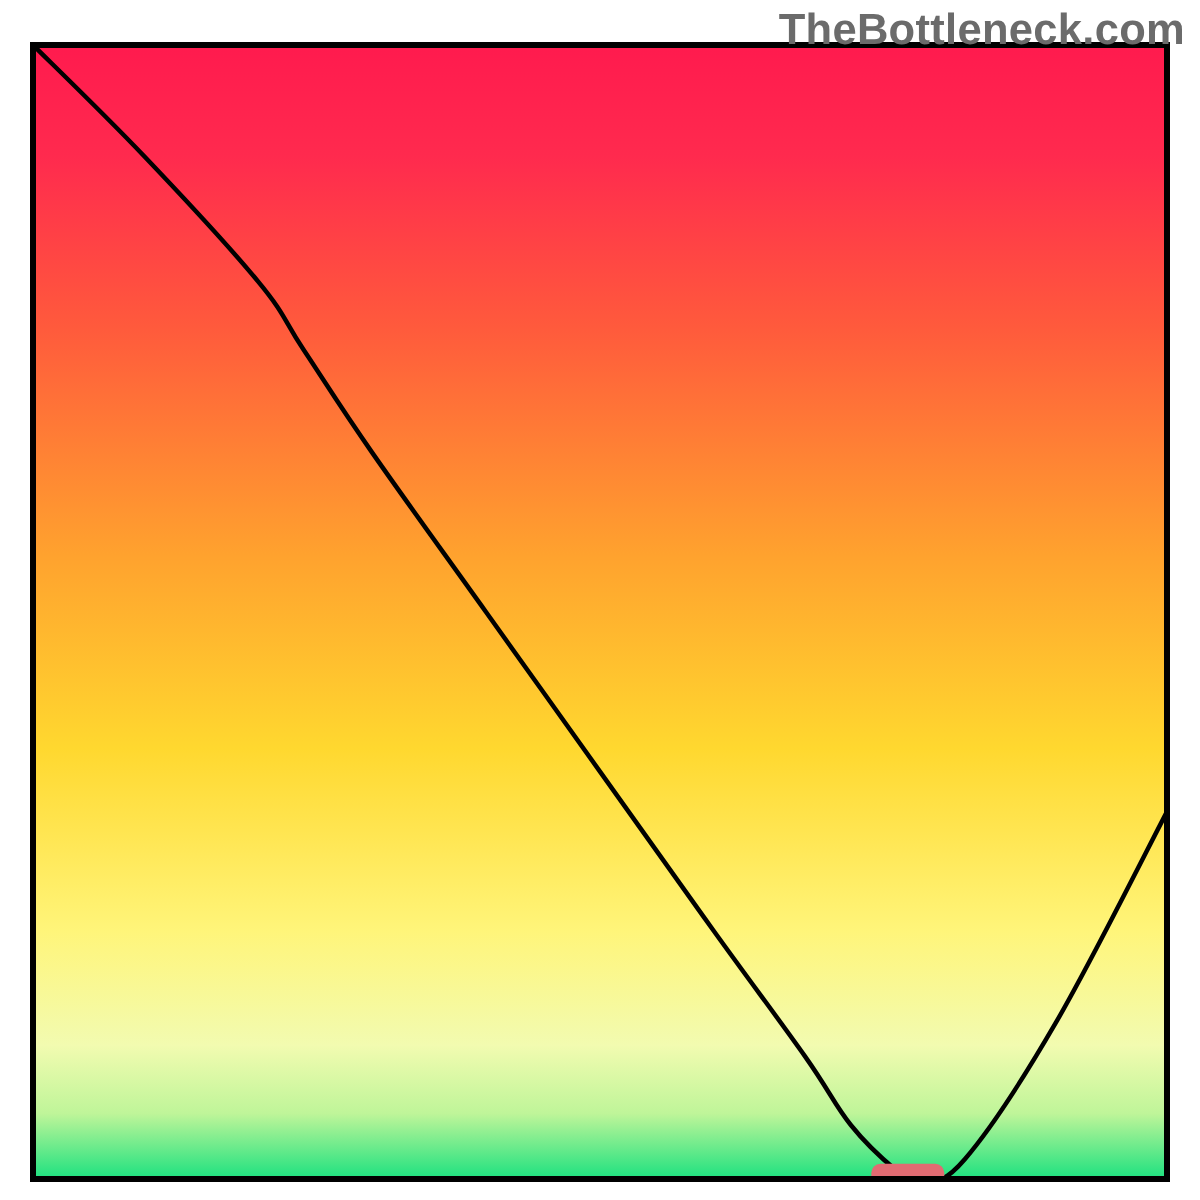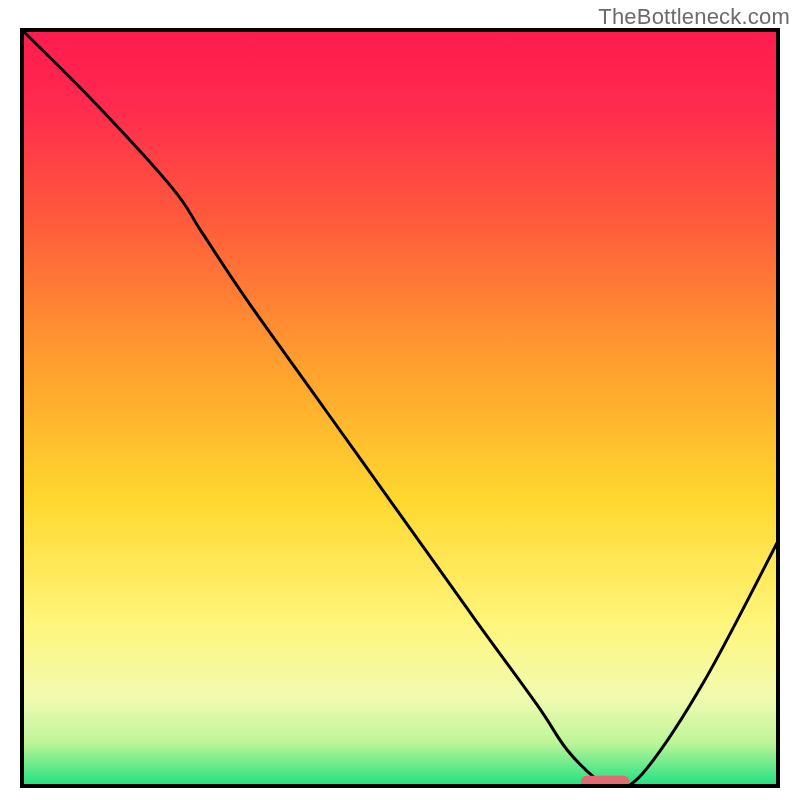--- a/index.html
+++ b/index.html
@@ -13,22 +13,22 @@
   }
   #wrap {
     position: relative;
     width: 800px;
     height: 800px;
   }
   #watermark {
     position: absolute;
     top: 4px;
     right: 10px;
-    font-size: 22px;
-    font-weight: 400;
+    font-size: 29px;
+    font-weight: 700;
     color: #6b6b6b;
     letter-spacing: 0.2px;
     z-index: 10;
   }
   #plot {
     position: absolute;
     left: 20px;
     top: 28px;
     width: 760px;
     height: 760px;

